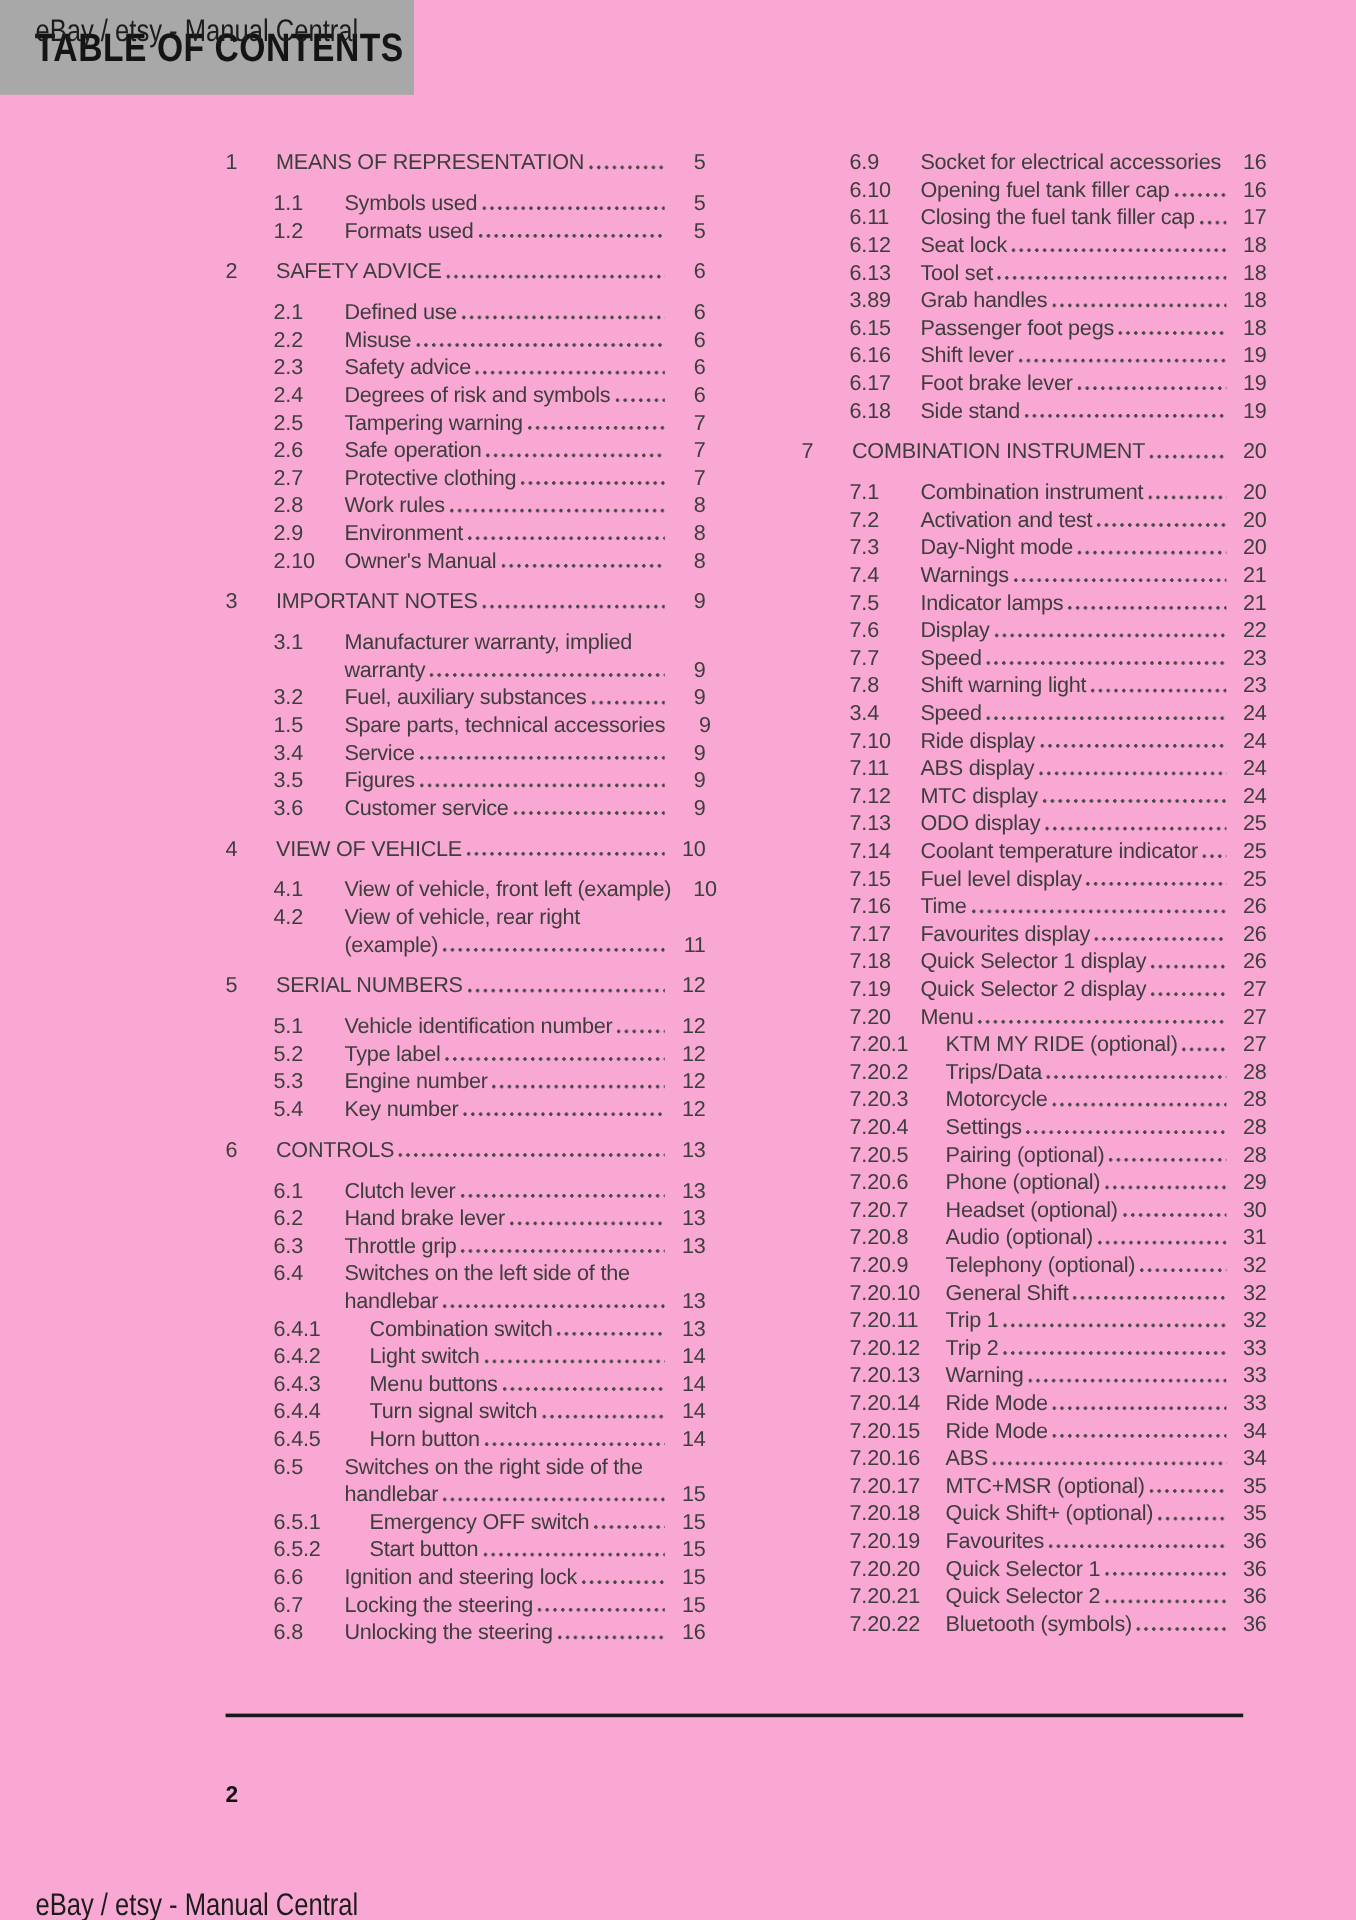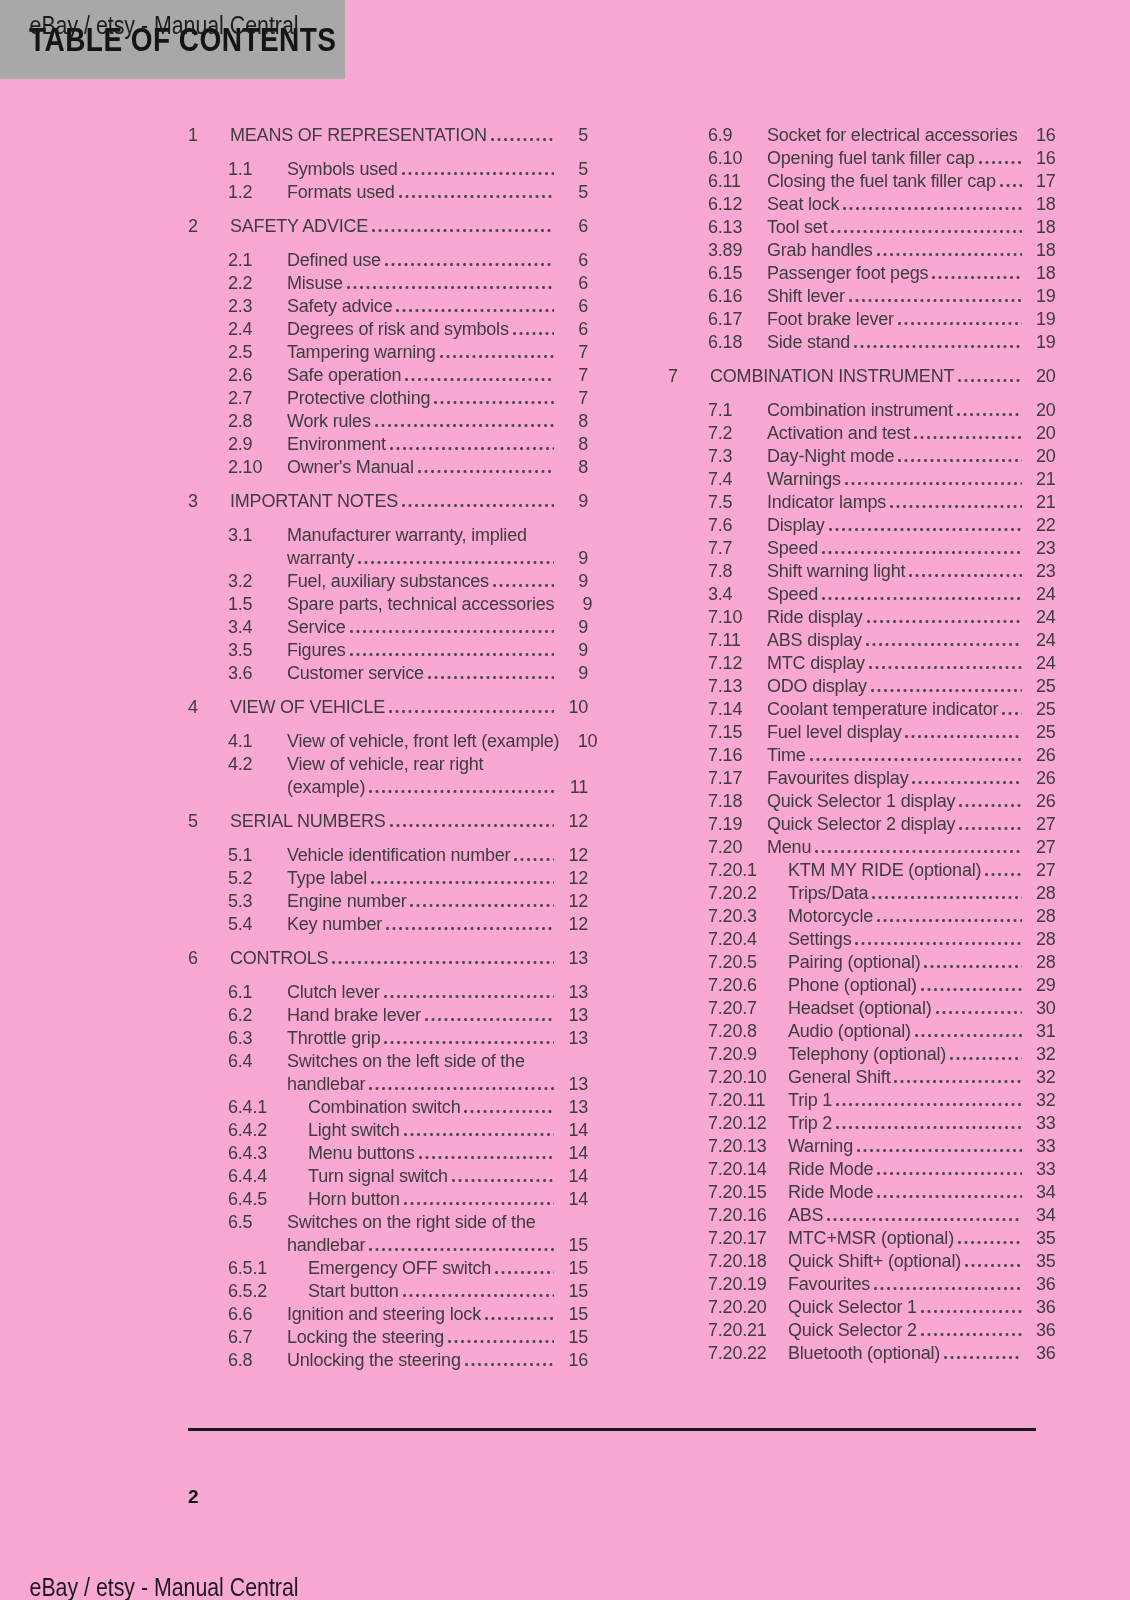--- a/index.html
+++ b/index.html
@@ -709,21 +709,21 @@
     <span class="pagenum">36</span>
   </div>
         <div class="row lvl3">
     <span class="num">7.20.21</span>
     <span class="title">Quick Selector 2</span>
     <span class="dots"></span>
     <span class="pagenum">36</span>
   </div>
         <div class="row lvl3">
     <span class="num">7.20.22</span>
-    <span class="title">Bluetooth (optional)</span>
+    <span class="title">Bluetooth (symbols)</span>
     <span class="dots"></span>
     <span class="pagenum">36</span>
   </div>
       </div>
   </div>
 
   <div class="footer-rule"></div>
   <div class="page-number">2</div>
 
   <div class="watermark bottom">

